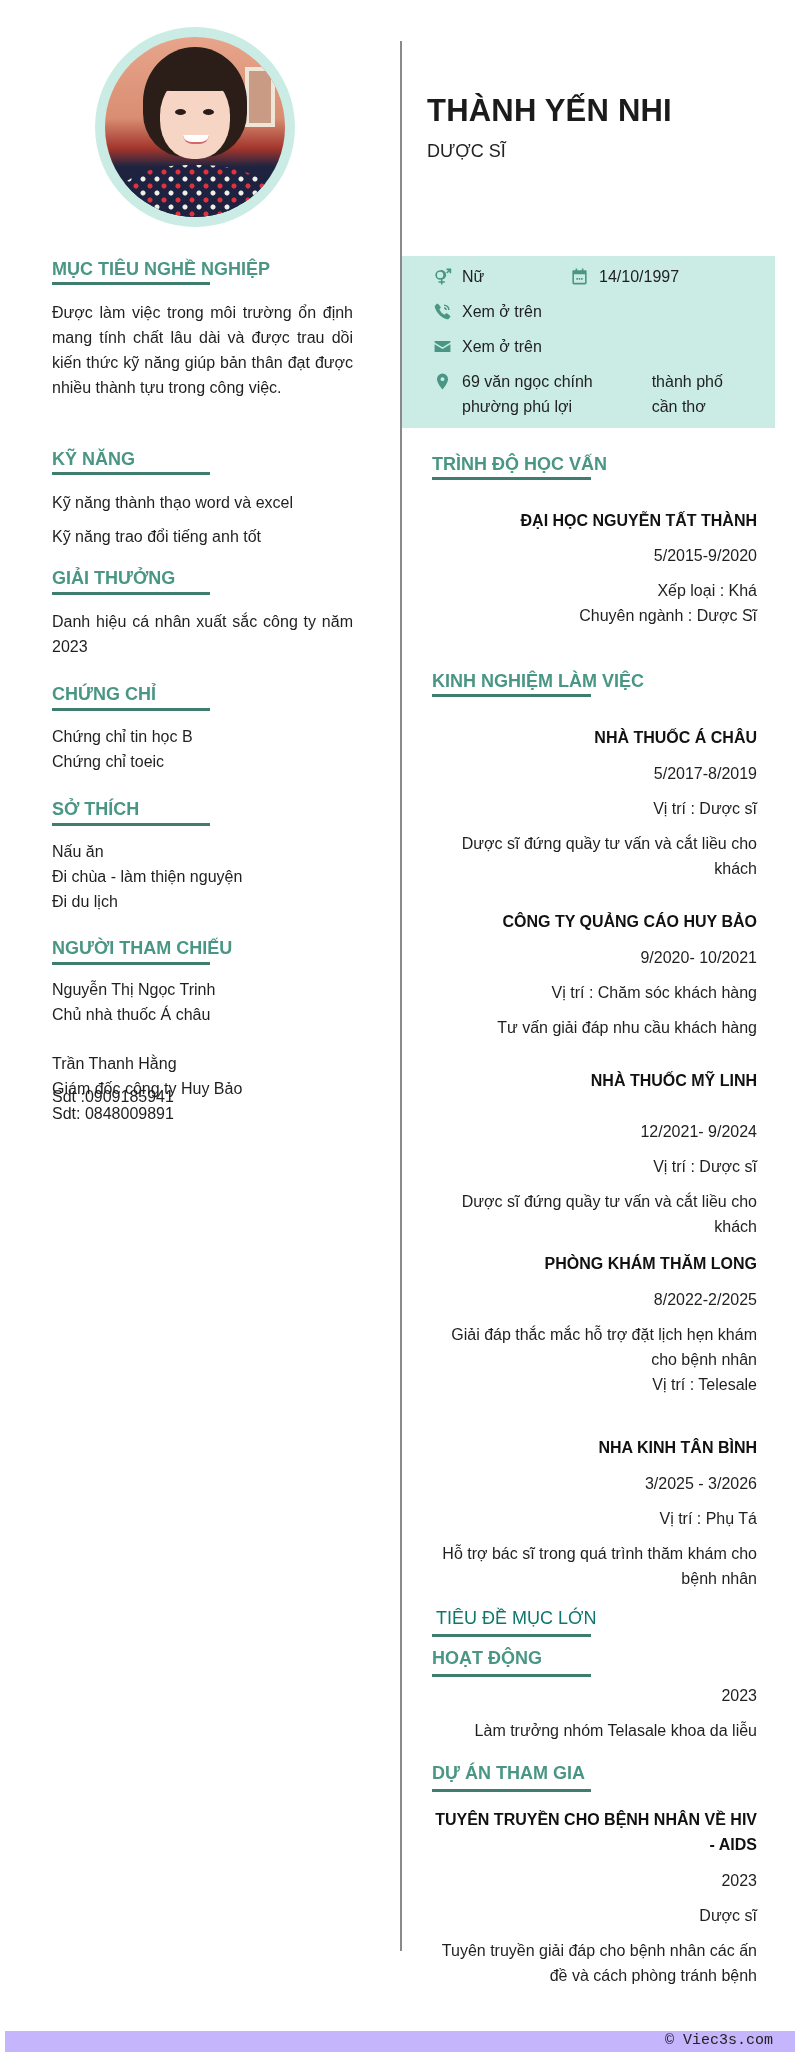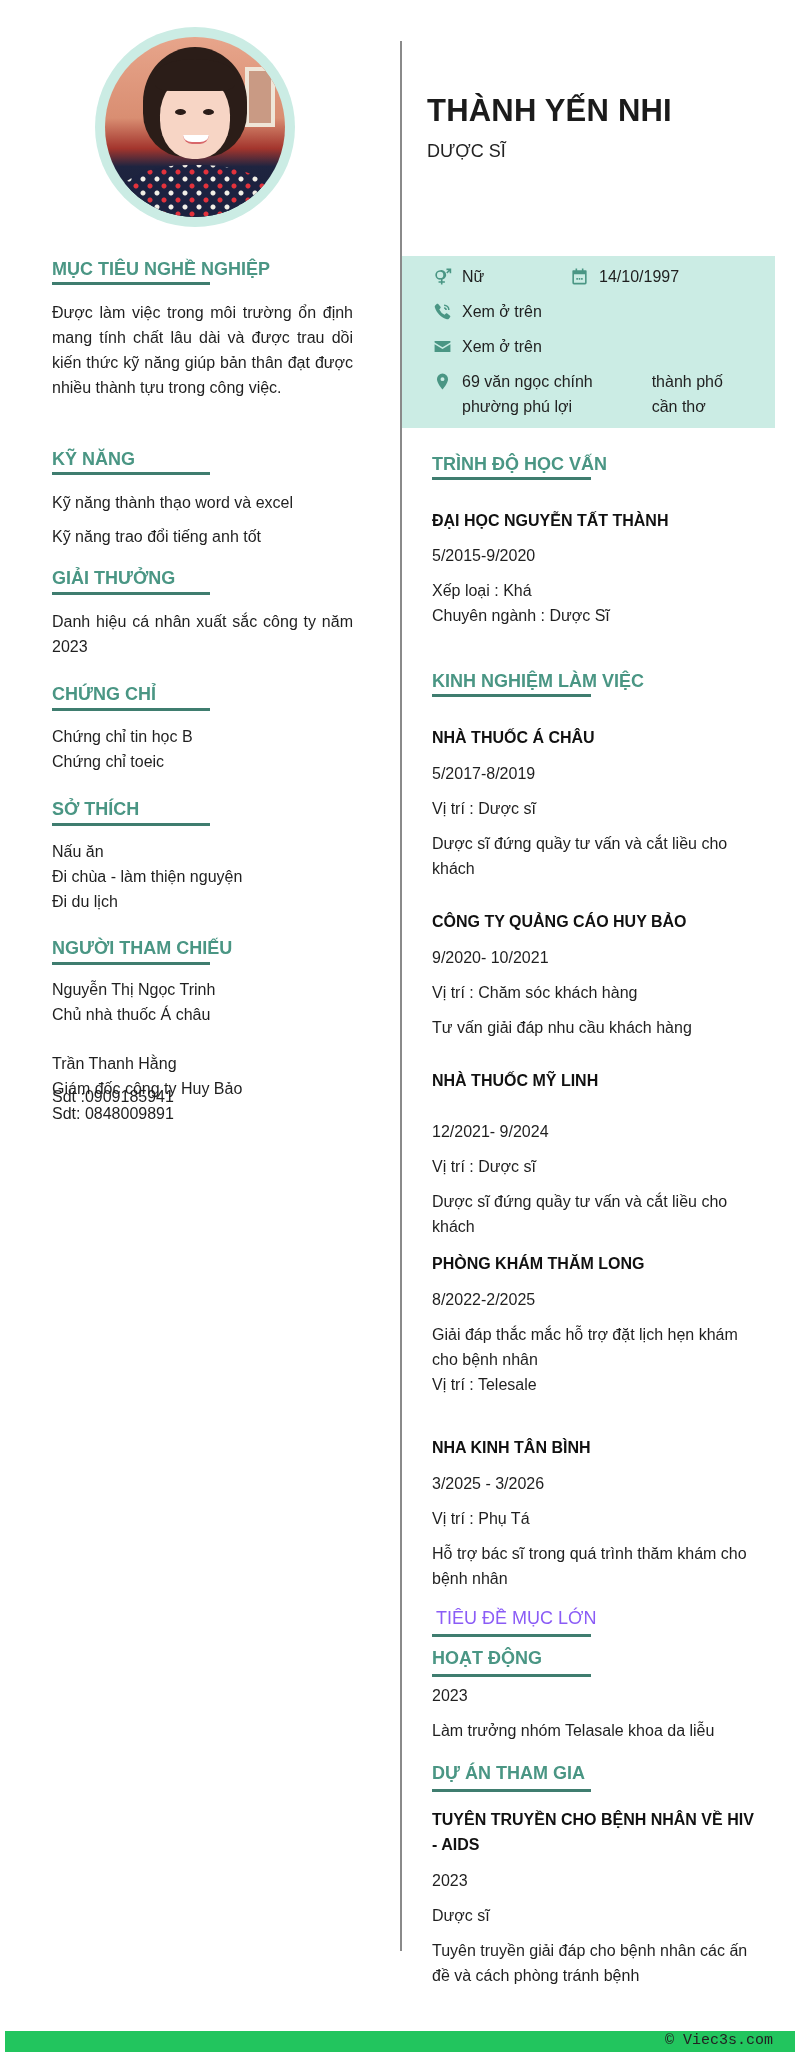--- a/index.html
+++ b/index.html
@@ -27,25 +27,25 @@
   .just { text-align: justify; }
 
   .name { position: absolute; left: 427px; top: 93px; font-size: 31px; font-weight: bold; color: #1b1b1b; letter-spacing: 0.2px; }
   .role { position: absolute; left: 427px; top: 141px; font-size: 18px; color: #222; }
 
   .info-box { position: absolute; left: 402px; top: 256px; width: 373px; height: 172px; background: #cbece4; }
   .info-row { position: absolute; display: flex; align-items: flex-start; font-size: 16px; line-height: 25px; color: #1f1f1f; }
   .ico { width: 20px; height: 20px; margin-right: 10px; margin-top: 2px; flex: none; display: inline-flex; align-items: center; justify-content: center; }
   .ico svg { width: 19px; height: 19px; fill: #4a9684; }
 
-  .rc { position: absolute; left: 432px; width: 325px; }
+  .rc { position: absolute; left: 432px; width: 325px; text-align: right; }
   .item-title { font-weight: bold; font-size: 16px; line-height: 25px; color: #111; }
   .line { font-size: 16px; line-height: 25px; color: #1f1f1f; }
 
-  .footer { position: absolute; left: 5px; top: 2031px; width: 790px; height: 21px; background: #22c55e; }
+  .footer { position: absolute; left: 5px; top: 2031px; width: 790px; height: 21px; background: #c4b5fd; }
   .footer span { position: absolute; right: 22px; top: 1px; font-family: "Liberation Mono", "DejaVu Sans Mono", monospace; font-size: 15px; color: #222; }
 </style>
 </head>
 <body>
 
 <div class="photo-ring">
   <div class="photo">
     <div class="frame"></div>
     <div class="hair"></div>
     <div class="face"></div>
@@ -176,21 +176,21 @@
   <div class="line">Giải đáp thắc mắc hỗ trợ đặt lịch hẹn khám cho bệnh nhân</div>
   <div class="line" style="margin-bottom:10px">Vị trí : Telesale</div>
 </div>
 <div class="rc" style="top:1435px">
   <div class="item-title" style="margin-bottom:11px">NHA KINH TÂN BÌNH</div>
   <div class="line" style="margin-bottom:10px">3/2025 - 3/2026</div>
   <div class="line" style="margin-bottom:10px">Vị trí : Phụ Tá</div>
   <div class="line">Hỗ trợ bác sĩ trong quá trình thăm khám cho bệnh nhân</div>
 </div>
 
-<div class="sec-h" style="left:436px;top:1607px;font-weight:normal;color:#8b5cf6">TIÊU ĐỀ MỤC LỚN</div>
+<div class="sec-h" style="left:436px;top:1607px;font-weight:normal;color:#0f766e">TIÊU ĐỀ MỤC LỚN</div>
 <div class="sec-u" style="left:432px;top:1634px;width:159px"></div>
 
 <div class="sec-h" style="left:432px;top:1647px">HOẠT ĐỘNG</div>
 <div class="sec-u" style="left:432px;top:1674px;width:159px"></div>
 <div class="rc" style="top:1683px">
   <div class="line" style="margin-bottom:10px">2023</div>
   <div class="line">Làm trưởng nhóm Telasale khoa da liễu</div>
 </div>
 
 <div class="sec-h" style="left:432px;top:1762px">DỰ ÁN THAM GIA</div>

